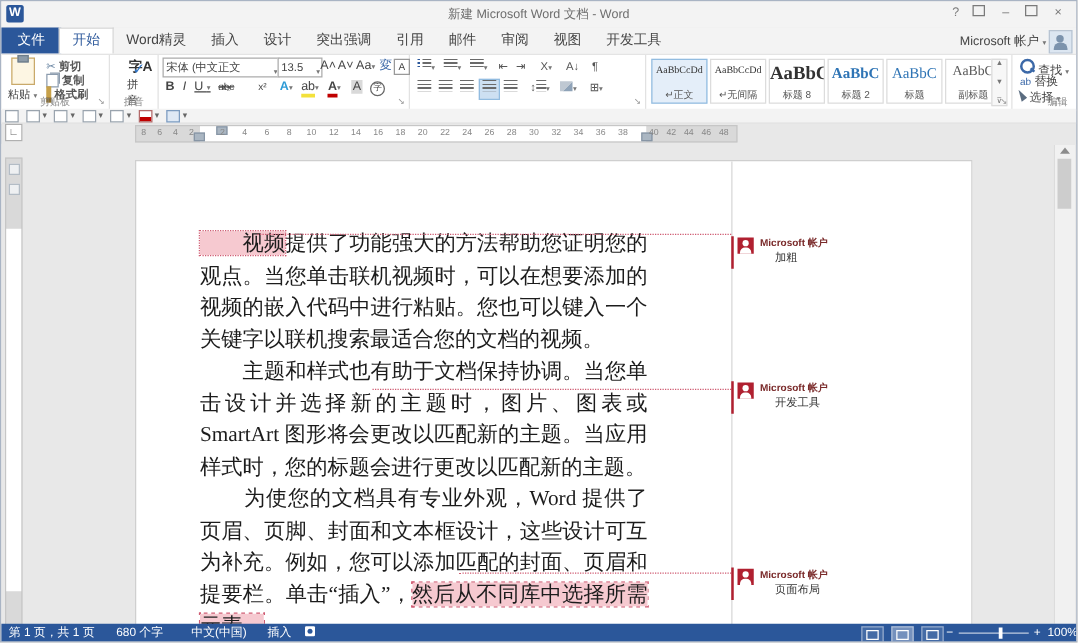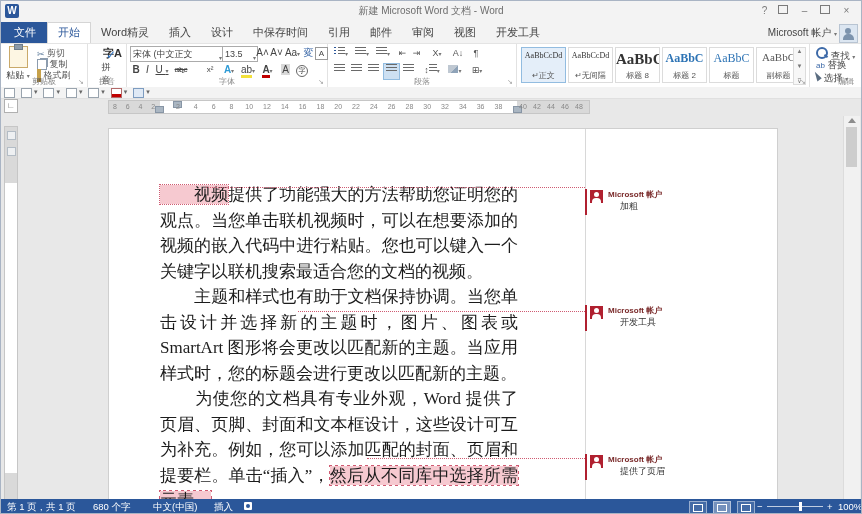--- a/index.html
+++ b/index.html
@@ -30,21 +30,21 @@
   #avatar .body{position:absolute;left:2.5px;top:9px;width:11px;height:6px;border-radius:5px 5px 0 0;background:#7c93ad;}
 
   
   #ribbon{left:0;top:42px;width:100%;height:44px;background:#fff;border-top:1px solid #e4e4e4;
           border-bottom:1px solid #d5d5d5;display:flex;}
   .rgroup{position:relative;height:100%;border-right:1px solid #e2e2e2;flex:none;}
   .glabel{position:absolute;bottom:1px;left:0;width:100%;text-align:center;font-size:8px;color:#8a8a8a;}
   .launcher{position:absolute;right:2px;bottom:2px;width:8px;height:8px;font-size:7px;line-height:8px;
             color:#9a9a9a;text-align:center;}
   .bigbtn{position:absolute;top:2px;text-align:center;font-size:9px;color:#444;}
-  .smallrow{position:absolute;font-size:9px;color:#555;white-space:nowrap;}
+  .smallrow{position:absolute;font-size:9px;color:#555;white-space:nowrap;font-weight:bold;}
   .icbox{display:inline-block;vertical-align:middle;}
   .arrow{font-size:6px;color:#777;}
 
   
   #g-clip{width:86px;}
   #paste-icon{width:17px;height:20px;margin:0 auto 1px auto;background:#fdf6e3;border:1px solid #c9a96a;position:relative;}
   #paste-icon:before{content:"";position:absolute;left:4px;top:-3px;width:7px;height:4px;background:#8d9ba8;border:1px solid #6e7d8a;}
   .cuticon{color:#5f7d9c;font-size:9px;}
   .copyicon{display:inline-block;width:8px;height:9px;border:1px solid #8c9cae;background:#fff;box-shadow:2px -2px 0 -1px #8c9cae;}
   .brushicon{display:inline-block;width:4px;height:9px;background:#c7a14a;border-bottom:4px solid #8a6d2f;}
@@ -169,21 +169,21 @@
     <div id="btn-close" class="abs winbtn">×</div>
   </div>
 
   <div id="tabrow" class="abs">
     <div id="file-tab" class="abs">文件</div>
     <div id="tabs-wrap" class="abs">
         <div class="tab active">开始</div>
         <div class="tab">Word精灵</div>
         <div class="tab">插入</div>
         <div class="tab">设计</div>
-        <div class="tab">中保存时间</div>
+        <div class="tab">突出强调</div>
         <div class="tab">引用</div>
         <div class="tab">邮件</div>
         <div class="tab">审阅</div>
         <div class="tab">视图</div>
         <div class="tab">开发工具</div>
       </div>
     <div id="account" class="abs"><span>Microsoft 帐户</span> <span class="arrow">▾</span></div>
     <div id="avatar" class="abs">
         <span class="head"></span>
         <span class="body"></span>
@@ -224,42 +224,40 @@
       <div class="fbtn" style="left:16px;top:19px;width:9px;"><i>I</i></div>
       <div class="fbtn" style="left:27px;top:19px;width:16px;text-decoration:underline;">U <span class="arrow">▾</span></div>
       <div class="fbtn" style="left:45px;top:19px;width:18px;text-decoration:line-through;font-size:8px;">abc</div>
       <div class="fbtn" style="left:48px;top:19px;width:12px;font-size:8px;">x₂</div>
       <div class="fbtn" style="left:77px;top:19px;width:12px;font-size:8px;">x²</div>
       <div class="fbtn" style="left:95px;top:19px;width:14px;color:#2e9bd6;font-weight:bold;">A<span class="arrow">▾</span></div>
       <div class="fbtn" style="left:112px;top:19px;width:18px;"><span class="yellowbar">ab</span><span class="arrow">▾</span></div>
       <div class="fbtn" style="left:132px;top:19px;width:17px;"><span class="underA"><b>A</b></span><span class="arrow">▾</span></div>
       <div class="fbtn" style="left:152px;top:19px;width:13px;"><span class="shadeA">A</span></div>
       <div class="fbtn" style="left:168px;top:19px;width:14px;"><span class="circ">字</span></div>
-      <div class="glabel">字体</div>
       <div class="launcher">↘</div>
     </div>
 
     <div class="rgroup" id="g-par">
       <div class="pbtn" style="left:4px;top:2px;width:18px;"><span class="ic-bullets"></span><span class="arrow">▾</span></div>
       <div class="pbtn" style="left:25px;top:2px;width:18px;"><span class="ic-lines"></span><span class="arrow">▾</span></div>
       <div class="pbtn" style="left:46px;top:2px;width:18px;"><span class="ic-lines"></span><span class="arrow">▾</span></div>
       <div class="pbtn" style="left:68px;top:2px;width:13px;">⇤</div>
       <div class="pbtn" style="left:82px;top:2px;width:13px;">⇥</div>
       <div class="pbtn" style="left:100px;top:2px;width:18px;">X<span class="arrow">▾</span></div>
       <div class="pbtn" style="left:122px;top:2px;width:16px;">A↓</div>
       <div class="pbtn" style="left:142px;top:2px;width:12px;">¶</div>
       <div class="pbtn" style="left:4px;top:19px;width:15px;"><span class="ic-lines"></span></div>
       <div class="pbtn" style="left:21px;top:19px;width:15px;"><span class="ic-lines"></span></div>
       <div class="pbtn" style="left:38px;top:19px;width:15px;"><span class="ic-lines"></span></div>
       <div class="pbtn active" style="left:55px;top:19px;width:15px;"><span class="ic-lines"></span></div>
       <div class="pbtn" style="left:73px;top:19px;width:15px;"><span class="ic-lines"></span></div>
       <div class="pbtn" style="left:94px;top:19px;width:20px;">↕<span class="ic-lines" style="width:8px;"></span><span class="arrow">▾</span></div>
       <div class="pbtn" style="left:118px;top:19px;width:18px;"><span class="bucket"></span><span class="arrow">▾</span></div>
       <div class="pbtn" style="left:140px;top:19px;width:18px;">⊞<span class="arrow">▾</span></div>
-      <div class="glabel">段落</div>
       <div class="launcher">↘</div>
     </div>
 
     <div class="rgroup" id="g-styles">
       <div id="styles-gal">
           <div class="style-item selected">
             <span class="st-sample" style="font-size: 8px;">AaBbCcDd</span>
             <span class="st-name">↵正文</span>
           </div>
           <div class="style-item">
@@ -390,21 +388,21 @@
             <div class="cauthor">Microsoft 帐户</div>
             <div class="ctext">开发工具</div>
           </div>
           <div class="comment" style="top: 324px;">
             <div class="cbar"></div>
             <div class="cavatar">
               <span class="head"></span>
               <span class="body"></span>
             </div>
             <div class="cauthor">Microsoft 帐户</div>
-            <div class="ctext">提供了页眉</div>
+            <div class="ctext">页面布局</div>
           </div>
         </div>
     </div>
 
     <div id="vscroll" class="abs">
       <div class="up"></div>
       <div class="thumb"></div>
     </div>
   </div>
 

